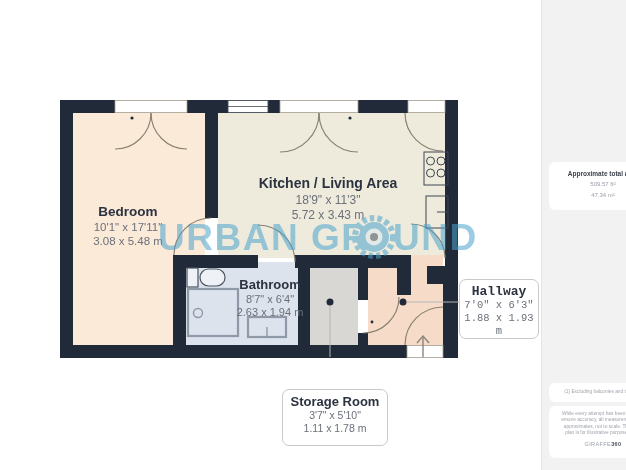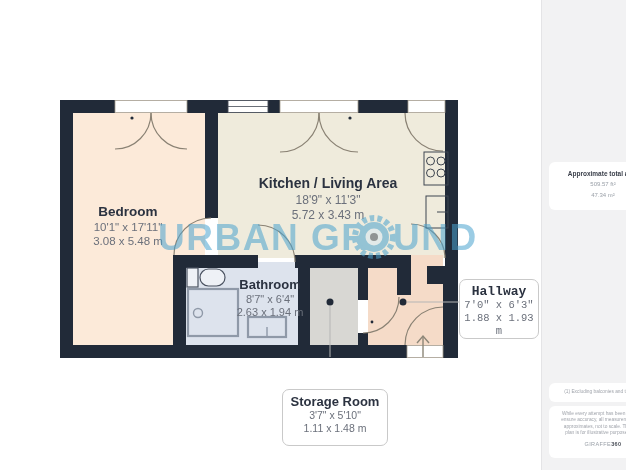--- a/index.html
+++ b/index.html
@@ -159,21 +159,21 @@
       <line x1="407" y1="302" x2="459" y2="302" stroke="#b5b5b5" stroke-width="1"></line>
       <circle cx="330" cy="302" r="3.5" fill="#212a38"></circle>
       <circle cx="403" cy="302" r="3.5" fill="#212a38"></circle>
     </g>
   </svg>
 
   
   <div class="callout" id="storage-callout">
     <div class="c-name">Storage Room</div>
     <div class="c-dim">3'7" x 5'10"</div>
-    <div class="c-dim">1.11 x 1.48 m</div>
+    <div class="c-dim">1.11 x 1.78 m</div>
   </div>
 
   <div class="callout" id="hallway-callout">
     <div class="c-name">Hallway</div>
     <div class="c-dim">7'0" x 6'3"</div>
     <div class="c-dim">1.88 x 1.93 m</div>
   </div>
 
   
   <div class="sidebar">

